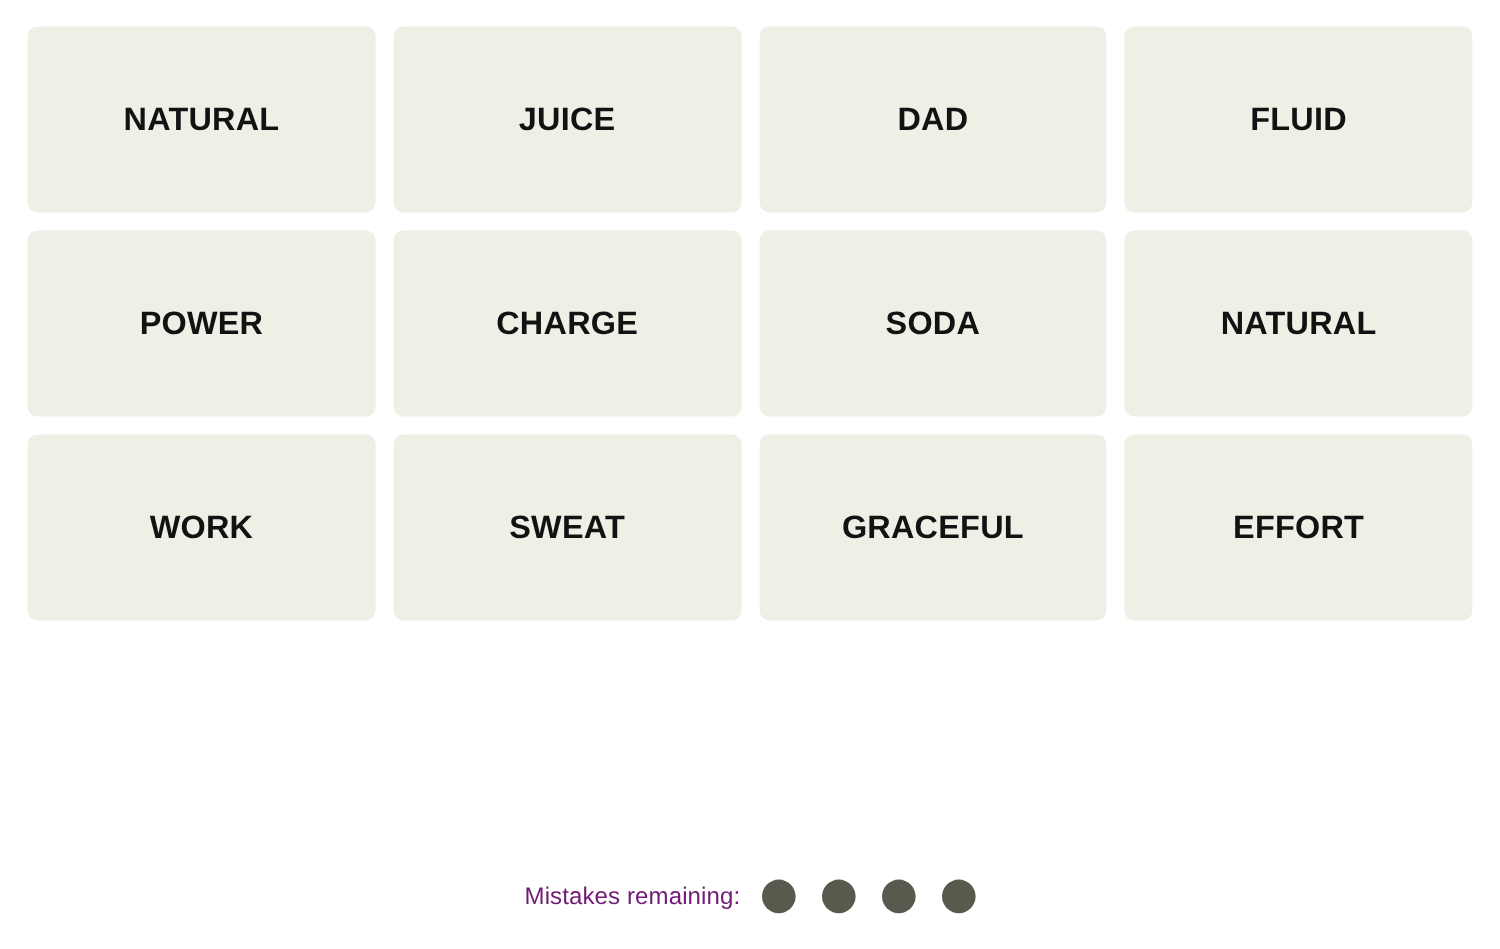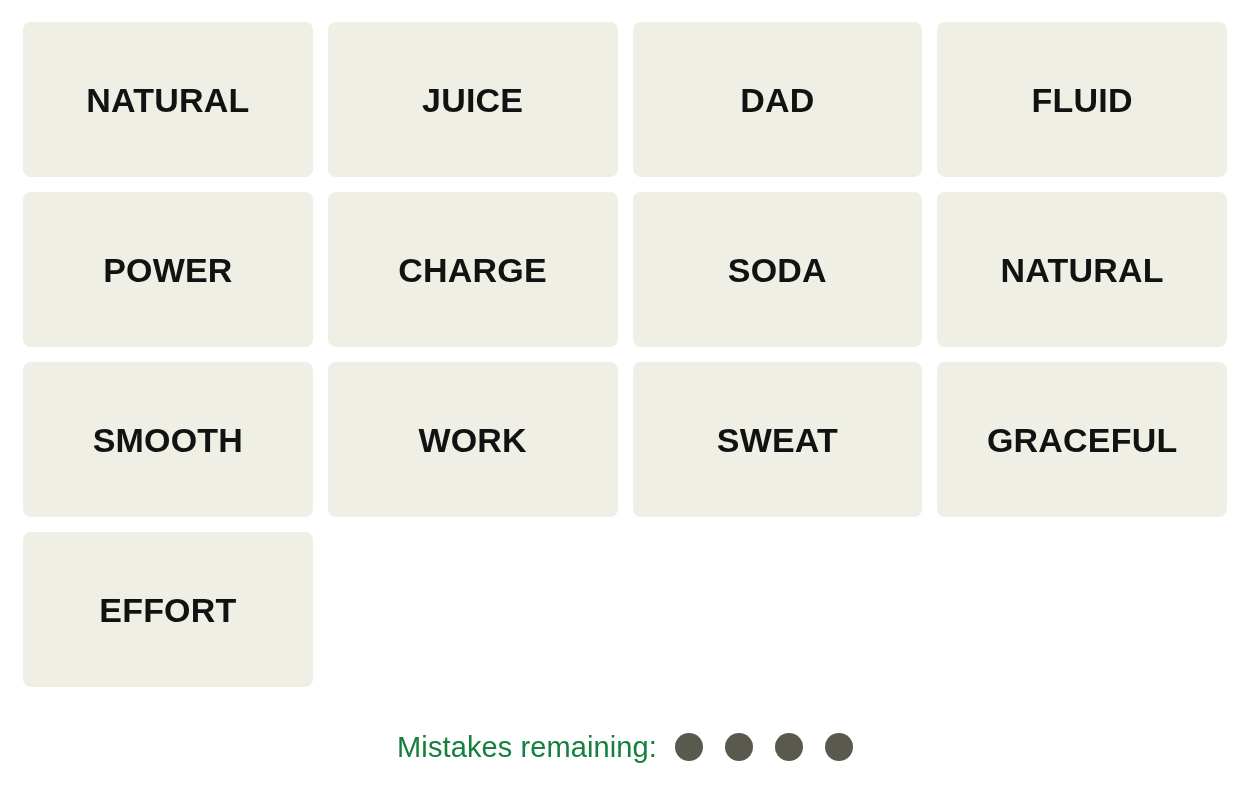--- a/index.html
+++ b/index.html
@@ -44,21 +44,21 @@
     padding: 0 8px;
     box-sizing: border-box;
     cursor: pointer;
     user-select: none;
     -webkit-font-smoothing: antialiased;
   }
 
   .tile-label {
     font-family: "Liberation Sans", sans-serif;
     font-weight: 700;
-    font-size: 34px;
+    font-size: 27px;
     letter-spacing: 0.2px;
     color: #121212;
     text-align: center;
     line-height: 1;
     white-space: nowrap;
   }
 
   
   #mistakes-row {
     position: absolute;
@@ -66,23 +66,23 @@
     top: 724px;
     width: 1250px;
     height: 46px;
     display: flex;
     align-items: center;
     justify-content: center;
   }
 
   #mistakes-label {
     font-family: "Liberation Sans", sans-serif;
-    font-size: 29px;
+    font-size: 20px;
     font-weight: 400;
-    color: #15803d;
+    color: #701a75;
     line-height: 1;
     letter-spacing: 0.1px;
   }
 
   #mistake-dots {
     display: flex;
     align-items: center;
     margin-left: 18px;
   }
 
@@ -123,23 +123,20 @@
     <button class="tile">
       <span class="tile-label">CHARGE</span>
     </button>
 
     <button class="tile">
       <span class="tile-label">SODA</span>
     </button>
     <button class="tile">
       <span class="tile-label">NATURAL</span>
     </button>
-    <button class="tile">
-      <span class="tile-label">SMOOTH</span>
-    </button>
 
     <button class="tile">
       <span class="tile-label">WORK</span>
     </button>
     <button class="tile">
       <span class="tile-label">SWEAT</span>
     </button>
     <button class="tile">
       <span class="tile-label">GRACEFUL</span>
     </button>

